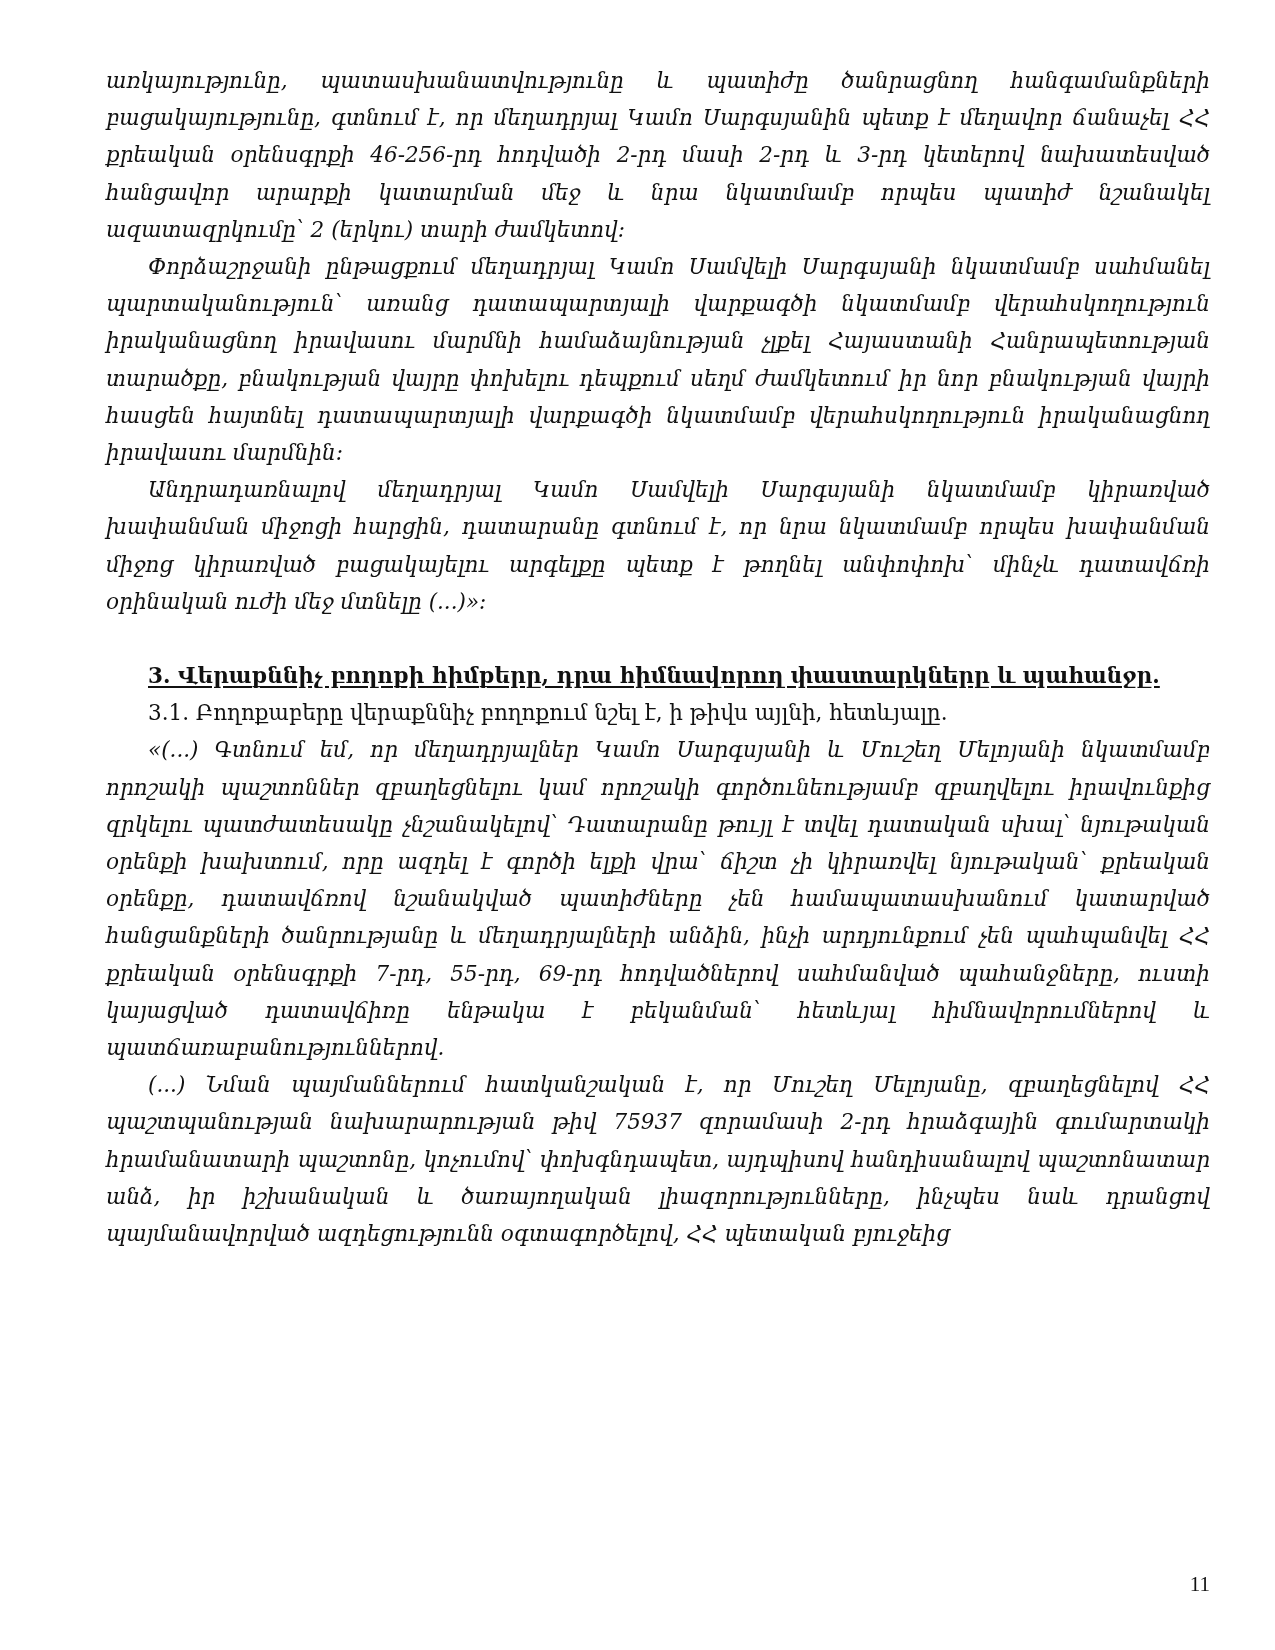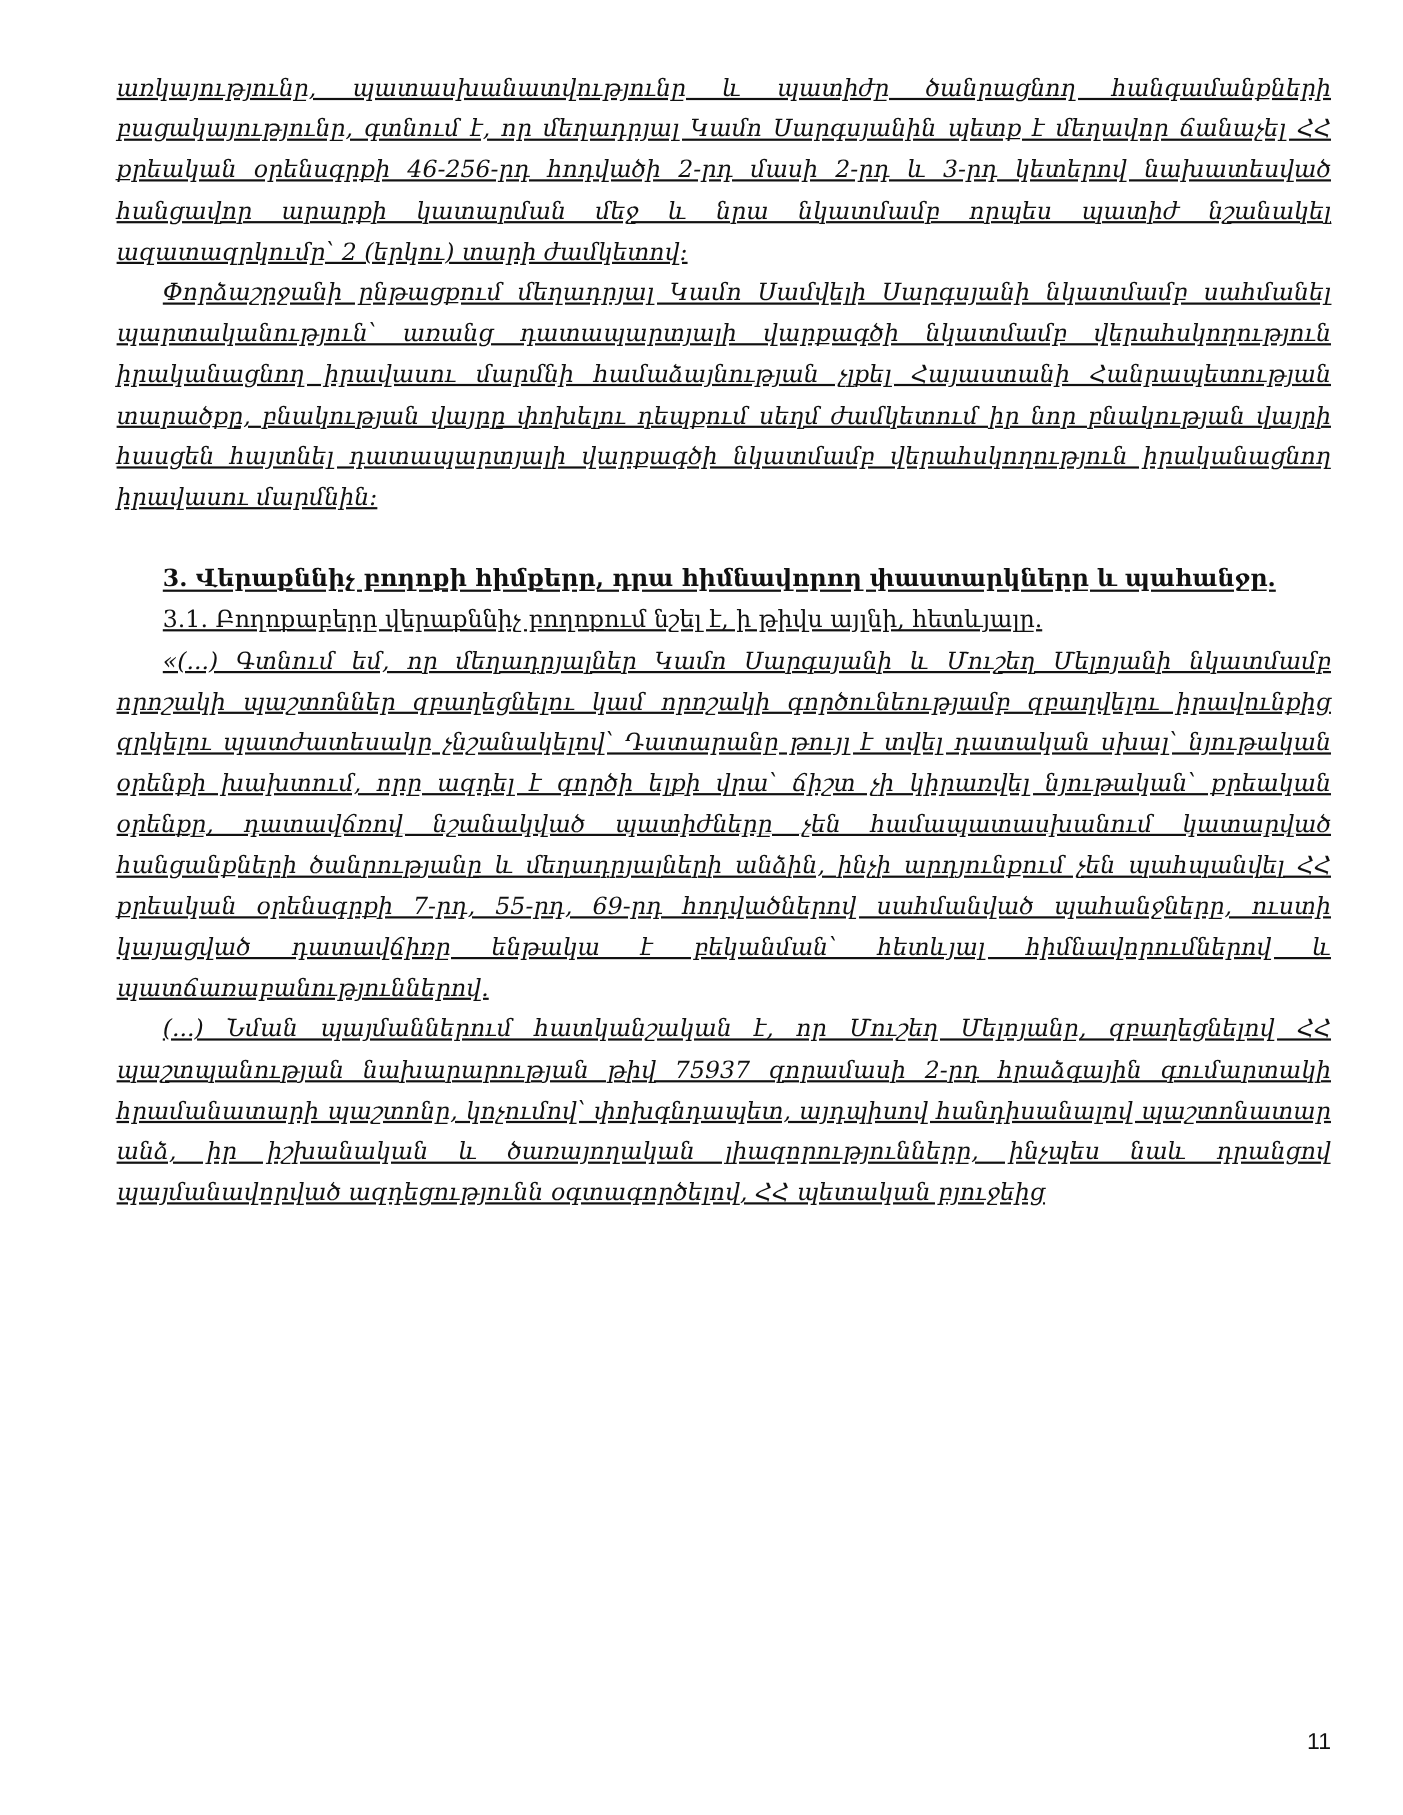--- a/index.html
+++ b/index.html
@@ -2,39 +2,40 @@
 <html><head>
 <meta charset="utf-8">
 <style>
   html, body { margin: 0; padding: 0; background: #ffffff; }
   body { width: 1275px; height: 1650px; position: relative; overflow: hidden; }
   .page {
     position: absolute; left: 106px; top: 62px; width: 1104px;
     font-family: "DejaVu Serif", "Liberation Serif", serif;
     font-size: 21.5px; line-height: 37.2px; color: #111111;
   }
-  .p { margin: 0; text-align: justify; text-align-last: left; text-decoration: underline; }
+  .p { margin: 0; text-align: justify; text-align-last: left; }
   .it { font-style: italic; }
   .indent { text-indent: 42px; }
   .heading {
     margin: 37px 0 0 0; text-indent: 42px; font-weight: bold;
     text-decoration: underline; text-underline-offset: 3px; font-style: normal;
   }
   .normal { font-style: normal; }
   .pagenum {
     position: absolute; right: 65px; top: 1572px;
-    font-family: Liberation Sans, sans-serif; font-size: 21px; color: #111; text-align: right;
+    font-family: Liberation Serif, serif; font-size: 21px; color: #111; text-align: right;
   }
 </style>
 </head>
 <body>
 
 <div class="page">
   <p class="p it">առկայությունը, պատասխանատվությունը և պատիժը ծանրացնող հանգամանքների բացակայությունը, գտնում է, որ մեղադրյալ Կամո Սարգսյանին պետք է մեղավոր ճանաչել ՀՀ քրեական օրենսգրքի 46-256-րդ հոդվածի 2-րդ մասի 2-րդ և 3-րդ կետերով նախատեսված հանցավոր արարքի կատարման մեջ և նրա նկատմամբ որպես պատիժ նշանակել ազատազրկումը՝ 2 (երկու) տարի ժամկետով:</p>
   <p class="p it indent">Փորձաշրջանի ընթացքում մեղադրյալ Կամո Սամվելի Սարգսյանի նկատմամբ սահմանել պարտականություն՝ առանց դատապարտյալի վարքագծի նկատմամբ վերահսկողություն իրականացնող իրավասու մարմնի համաձայնության չլքել Հայաստանի Հանրապետության տարածքը, բնակության վայրը փոխելու դեպքում սեղմ ժամկետում իր նոր բնակության վայրի հասցեն հայտնել դատապարտյալի վարքագծի նկատմամբ վերահսկողություն իրականացնող իրավասու մարմնին:</p>
+  <p class="p it indent">Անդրադառնալով մեղադրյալ Կամո Սամվելի Սարգսյանի նկատմամբ կիրառված խափանման միջոցի հարցին, դատարանը գտնում է, որ նրա նկատմամբ որպես խափանման միջոց կիրառված բացակայելու արգելքը պետք է թողնել անփոփոխ՝ մինչև դատավճռի օրինական ուժի մեջ մտնելը (...)»:</p>
 
   <p class="p heading">3. Վերաքննիչ բողոքի հիմքերը, դրա հիմնավորող փաստարկները և պահանջը.</p>
   <p class="p normal indent">3.1. Բողոքաբերը վերաքննիչ բողոքում նշել է, ի թիվս այլնի, հետևյալը.</p>
   <p class="p it indent">«(...) Գտնում եմ, որ մեղադրյալներ Կամո Սարգսյանի և Մուշեղ Մելոյանի նկատմամբ որոշակի պաշտոններ զբաղեցնելու կամ որոշակի գործունեությամբ զբաղվելու իրավունքից զրկելու պատժատեսակը չնշանակելով՝ Դատարանը թույլ է տվել դատական սխալ՝ նյութական օրենքի խախտում, որը ազդել է գործի ելքի վրա՝ ճիշտ չի կիրառվել նյութական՝ քրեական օրենքը, դատավճռով նշանակված պատիժները չեն համապատասխանում կատարված հանցանքների ծանրությանը և մեղադրյալների անձին, ինչի արդյունքում չեն պահպանվել ՀՀ քրեական օրենսգրքի 7-րդ, 55-րդ, 69-րդ հոդվածներով սահմանված պահանջները, ուստի կայացված դատավճիռը ենթակա է բեկանման՝ հետևյալ հիմնավորումներով և պատճառաբանություններով.</p>
   <p class="p it indent">(...) Նման պայմաններում հատկանշական է, որ Մուշեղ Մելոյանը, զբաղեցնելով ՀՀ պաշտպանության նախարարության թիվ 75937 զորամասի 2-րդ հրաձգային գումարտակի հրամանատարի պաշտոնը, կոչումով՝ փոխգնդապետ, այդպիսով հանդիսանալով պաշտոնատար անձ, իր իշխանական և ծառայողական լիազորությունները, ինչպես նաև դրանցով պայմանավորված ազդեցությունն օգտագործելով, ՀՀ պետական բյուջեից</p>
 </div>
 
 <div class="pagenum">11</div>
 
 </body></html>

